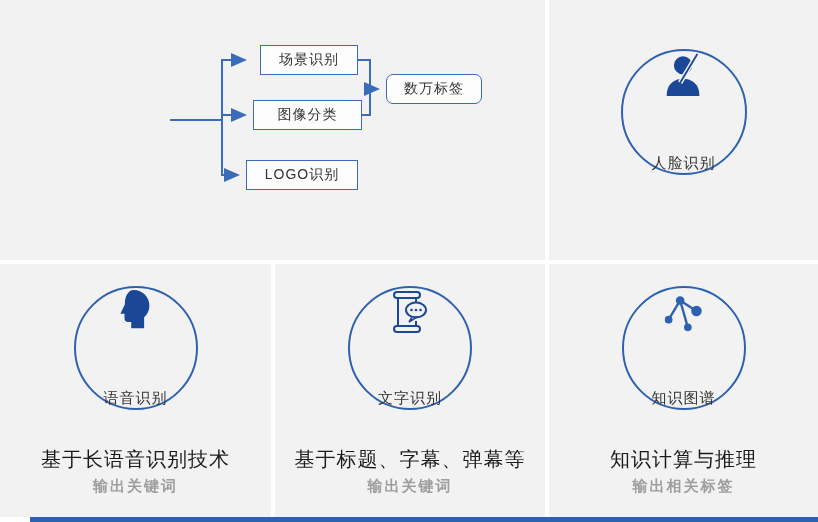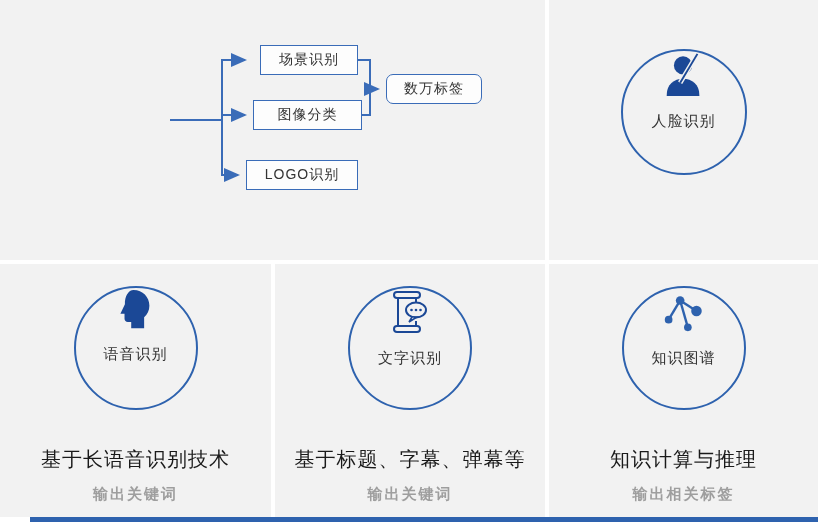--- a/index.html
+++ b/index.html
@@ -10,42 +10,42 @@
   }
   .panel { position:absolute; background:#f2f2f2; }
   .panel-video  { left:0;   top:0;     width:545px; height:260px; }
   .panel-face   { left:549px; top:0;   width:269px; height:260px; }
   .panel-speech { left:0;   top:264px; width:271px; height:253px; }
   .panel-ocr    { left:275px; top:264px; width:270px; height:253px; }
   .panel-kg     { left:549px; top:264px; width:269px; height:253px; }
 
   .circle {
     border:2px solid #2e62ae; border-radius:50%;
-    display:flex; flex-direction:column; align-items:center; justify-content:flex-start; gap:13px;
+    display:flex; flex-direction:column; align-items:center; justify-content:space-between; gap:13px;
   }
   .circle-label { font-size:15px; color:#333333; letter-spacing:1px; }
 
   .big-circle { position:absolute; left:40px; top:79px; width:132px; height:132px; }
 
   .connectors { position:absolute; left:0; top:0; }
 
   .flow-box {
     position:absolute; height:30px; border:1px solid #3a6cb8; background:#fdfdfd;
     font-size:14px; color:#333333; display:flex; align-items:center; justify-content:center;
     letter-spacing:1px;
   }
   .box-scene  { left:253px; top:45px;  width:98px;margin-left:7px; }
   .box-image  { left:253px; top:100px; width:109px; }
   .box-logo   { left:246px; top:160px; width:112px; }
   .box-tags   { left:386px; top:74px;  width:96px;border-radius:7px; }
 
   .feature { display:flex; flex-direction:column; align-items:center; }
   .feature .circle { width:124px; height:124px; margin-top:22px; flex:none; }
   .caption { margin-top:36px; font-size:20px; color:#1a1a1a; font-weight:500; letter-spacing:1px; white-space:nowrap; }
-  .sub-caption { margin-top:12px; font-size:15px; font-weight:bold; color:#9e9e9e; letter-spacing:2px; }
+  .sub-caption { margin-top:4px; font-size:15px; font-weight:bold; color:#9e9e9e; letter-spacing:2px; }
 
   .panel-face { display:flex; flex-direction:column; align-items:center; }
   .panel-face .circle { width:126px; height:126px; margin-top:49px; flex:none; }
   .panel-face .caption { margin-top:30px; }
 
   .bottom-bar { position:absolute; left:30px; right:0; bottom:0; height:5px; background:#2e62ae; }
 </style>
 </head>
 <body>
 

